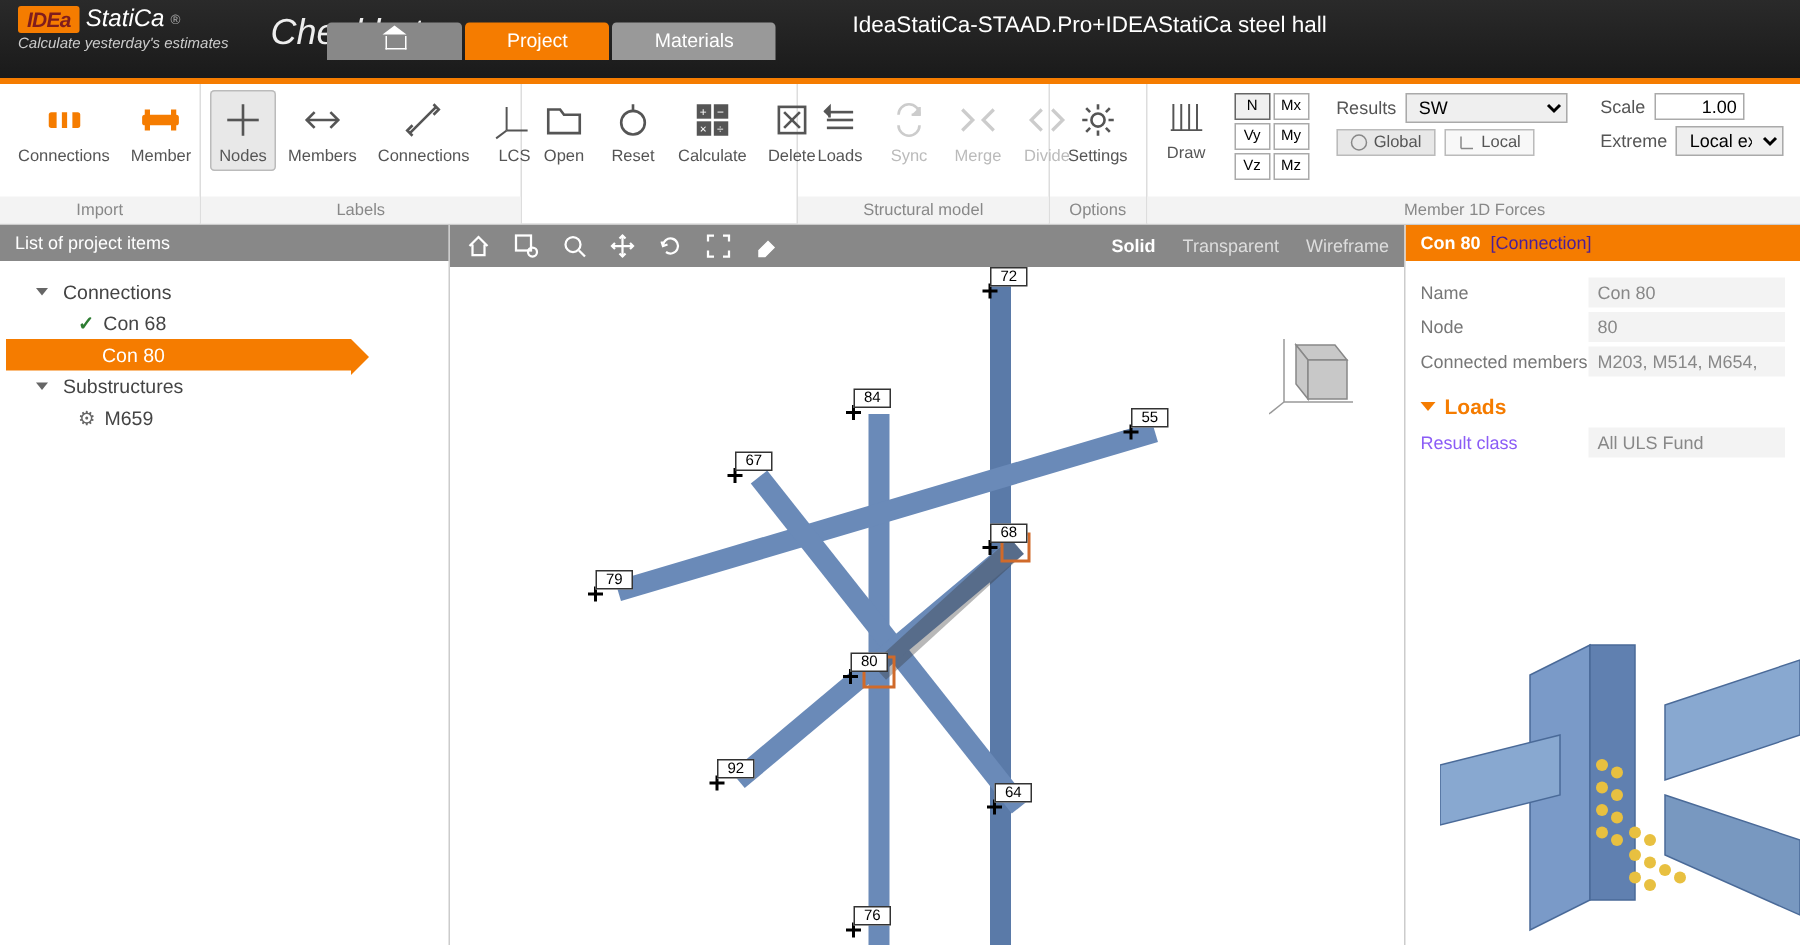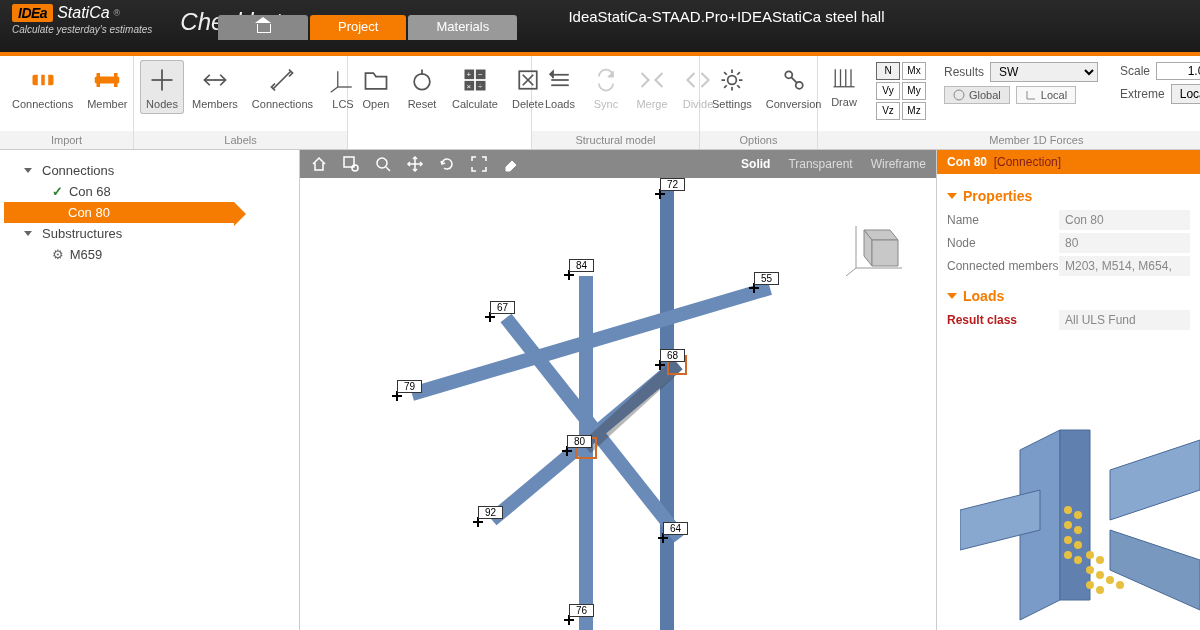--- a/index.html
+++ b/index.html
@@ -1,21 +1,21 @@
 <!DOCTYPE html>
 <html><head>
 <meta charset="utf-8">
 <style>
 * { margin: 0; padding: 0; box-sizing: border-box; font-family: 'Segoe UI', Arial, sans-serif; }
 body { width: 1200px; height: 630px; overflow: hidden; background: #fff; }
 
 .titlebar { height: 52px; background: linear-gradient(#2a2a2a, #1a1a1a); display: flex; align-items: flex-start; color: #fff; padding: 4px 0 0 12px; position: relative; }
 .logo-block { display: flex; flex-direction: column; }
 .logo-row { display: flex; align-items: center; gap: 4px; }
-.idea-logo { background: #f57c00; color: #000000; font-weight: 900; font-style: italic; padding: 1px 6px; border-radius: 2px; font-size: 14px; letter-spacing: -0.5px; }
+.idea-logo { background: #f57c00; color: #7f1d1d; font-weight: 900; font-style: italic; padding: 1px 6px; border-radius: 2px; font-size: 14px; letter-spacing: -0.5px; }
 .statica { font-style: italic; font-size: 16px; color: #fff; }
 .trademark { font-size: 9px; color: #aaa; }
 .tagline { font-style: italic; font-size: 10px; color: #ccc; margin-top: 2px; }
 .app-name { font-style: italic; font-size: 24px; color: #eee; margin-left: 28px; margin-top: 4px; font-weight: 500; }
 .doc-title { position: absolute; left: 50%; transform: translateX(-10%); top: 8px; color: #fff; font-size: 15px; }
 
 .tabs { position: absolute; left: 218px; bottom: 12px; display: flex; gap: 2px; }
 .tab { padding: 4px 28px; font-size: 13px; color: #fff; border-radius: 3px 3px 0 0; }
 .tab.home { background: #888; width: 90px; text-align: center; padding: 4px 0; }
 .tab.active { background: #f57c00; }
@@ -66,28 +66,28 @@
 .canvas { position: absolute; top: 28px; left: 0; right: 0; bottom: 0; }
 .node-label { position: absolute; background: #fff; border: 1px solid #333; font-size: 10px; padding: 0 6px; color: #000; }
 .node-cross { position: absolute; width: 10px; height: 10px; }
 .node-cross::before, .node-cross::after { content: ''; position: absolute; background: #000; }
 .node-cross::before { width: 10px; height: 2px; top: 4px; }
 .node-cross::after { width: 2px; height: 10px; left: 4px; }
 .orient-cube { position: absolute; right: 30px; top: 40px; width: 60px; height: 60px; }
 
 .panel { width: 264px; border-left: 1px solid #ccc; display: flex; flex-direction: column; overflow: hidden; }
 .panel-header { background: #f57c00; color: #fff; font-size: 12px; padding: 5px 10px; font-weight: 600; }
-.panel-header .sub { color: #7f1d1d; font-weight: 400; }
+.panel-header .sub { color: #4c1d95; font-weight: 400; }
 .panel-body { padding: 8px 10px; font-size: 12px; color: #555; }
 .section-title { color: #f57c00; font-weight: 700; font-size: 14px; margin: 6px 0; display: flex; align-items: center; gap: 6px; }
 .section-caret { width: 0; height: 0; border-left: 5px solid transparent; border-right: 5px solid transparent; border-top: 6px solid #f57c00; }
 .prop-row { display: flex; margin: 3px 0; align-items: center; }
 .prop-label { width: 112px; color: #777; }
 .prop-value { flex: 1; background: #f3f3f3; padding: 3px 6px; color: #888; border: none; white-space: nowrap; overflow: hidden; }
-.prop-row.bold .prop-label { color: #b91c1c; font-weight: 700; }
+.prop-row.bold .prop-label { color: #8b5cf6; font-weight: 400; }
 .conn-preview { flex: 1; display: flex; align-items: flex-end; justify-content: flex-end; overflow: hidden; }
 </style>
 </head>
 <body>
 
 <div class="titlebar">
   <div class="logo-block">
     <div class="logo-row">
       <span class="idea-logo">IDEa</span>
       <span class="statica">StatiCa</span>
@@ -270,30 +270,20 @@
   <div class="ribbon-group" style="width:118px">
     <div class="ribbon-buttons">
       <div class="rbtn">
           <div class="ricon">
             <svg viewBox="0 0 32 32" stroke="#555" stroke-width="2" fill="none">
               <circle cx="16" cy="16" r="5"></circle>
               <path d="M16 4 L16 8 M16 24 L16 28 M4 16 L8 16 M24 16 L28 16 M7 7 L10 10 M22 22 L25 25 M25 7 L22 10 M10 22 L7 25"></path>
             </svg>
           </div>
           <span>Settings</span>
-        </div>
-      <div class="rbtn">
-          <div class="ricon">
-            <svg viewBox="0 0 32 32" stroke="#555" stroke-width="2" fill="none">
-              <circle cx="10" cy="10" r="4"></circle>
-              <circle cx="22" cy="22" r="4"></circle>
-              <line x1="13" y1="13" x2="19" y2="19"></line>
-            </svg>
-          </div>
-          <span>Conversion</span>
         </div>
     </div>
     <div class="ribbon-label">Options</div>
   </div>
 
   <div class="ribbon-group" style="flex:1">
     <div class="ribbon-buttons" style="padding:2px 4px; gap:6px;">
       <div class="rbtn">
           <div class="ricon">
             <svg viewBox="0 0 32 32" stroke="#555" stroke-width="1.5" fill="none">
@@ -345,20 +335,21 @@
             <select style="width:72px"><option>Local extre…</option></select>
           </div>
       </div>
     </div>
     <div class="ribbon-label">Member 1D Forces</div>
   </div>
 </div>
 
 <div class="content">
   <div class="sidebar">
+    <div class="sidebar-header">List of project items</div>
     <div class="tree">
       <div class="tree-node group">
           <span class="tree-caret"></span>
           <span>Connections</span>
         </div>
       <div class="tree-node" style="padding-left:48px">
           <span class="check">✓</span>
           <span>Con 68</span>
         </div>
       <div class="tree-node selected" style="padding-left:64px">
@@ -462,24 +453,20 @@
       </div>
       
     <div class="node-cross" style="left: 355px; top: 11px;"></div><div class="node-label" style="left: 360px; top: 0px;">72</div><div class="node-cross" style="left: 264px; top: 92px;"></div><div class="node-label" style="left: 269px; top: 81px;">84</div><div class="node-cross" style="left: 449px; top: 105px;"></div><div class="node-label" style="left: 454px; top: 94px;">55</div><div class="node-cross" style="left: 185px; top: 134px;"></div><div class="node-label" style="left: 190px; top: 123px;">67</div><div class="node-cross" style="left: 355px; top: 182px;"></div><div class="node-label" style="left: 360px; top: 171px;">68</div><div class="node-cross" style="left: 92px; top: 213px;"></div><div class="node-label" style="left: 97px; top: 202px;">79</div><div class="node-cross" style="left: 262px; top: 268px;"></div><div class="node-label" style="left: 267px; top: 257px;">80</div><div class="node-cross" style="left: 173px; top: 339px;"></div><div class="node-label" style="left: 178px; top: 328px;">92</div><div class="node-cross" style="left: 358px; top: 355px;"></div><div class="node-label" style="left: 363px; top: 344px;">64</div><div class="node-cross" style="left: 264px; top: 437px;"></div><div class="node-label" style="left: 269px; top: 426px;">76</div></div>
   </div>
 
   <div class="panel">
     <div class="panel-header">
       <span>Con 80</span>&nbsp;&nbsp;<span class="sub">[Connection]</span>
     </div>
     <div class="panel-body">
-      <div class="section-title">
-          <span class="section-caret"></span>
-          <span>Properties</span>
-        </div>
       <div class="prop-row">
           <span class="prop-label">Name</span>
           <span class="prop-value">Con 80</span>
         </div>
       <div class="prop-row">
           <span class="prop-label">Node</span>
           <span class="prop-value">80</span>
         </div>
       <div class="prop-row">
           <span class="prop-label">Connected members</span>

